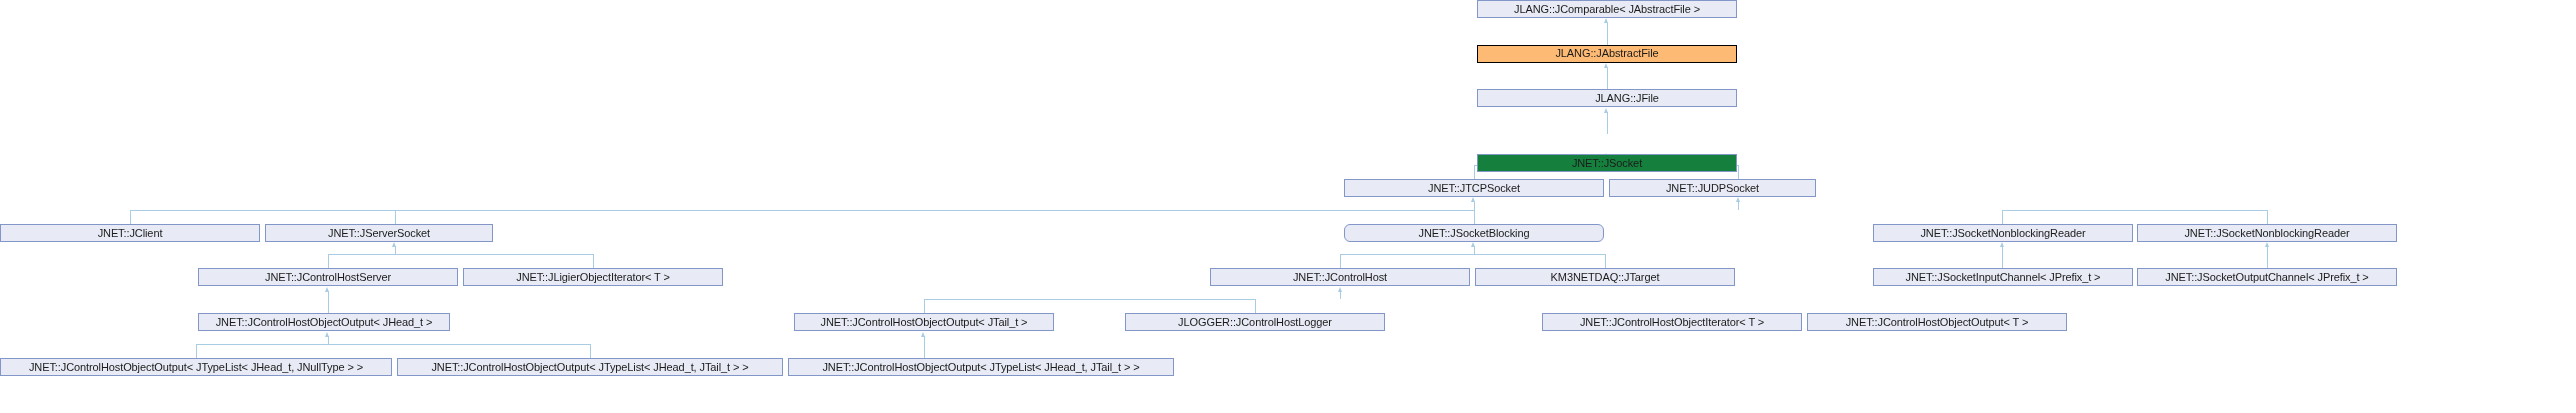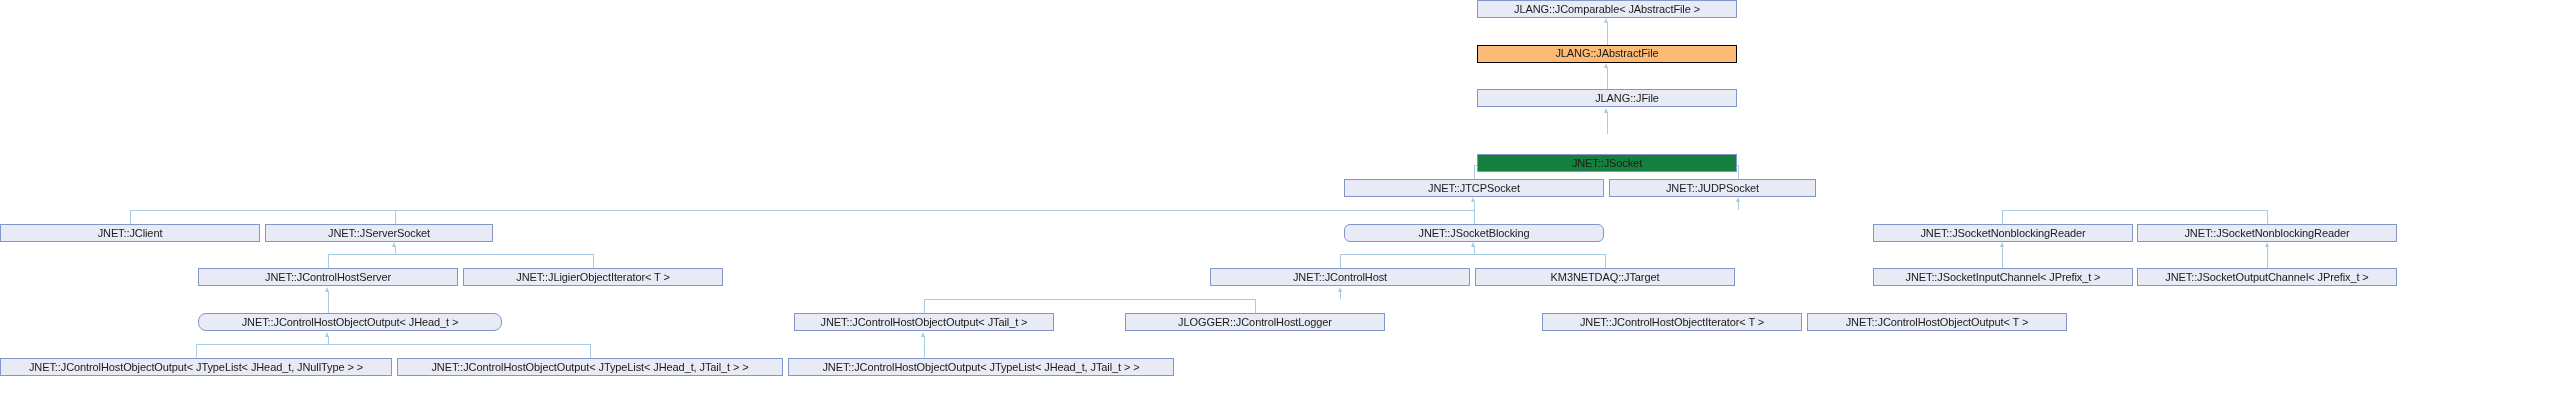--- a/index.html
+++ b/index.html
@@ -99,21 +99,21 @@
     <div class="node" style="left: 265px; top: 224px; width: 228px; height: 17.5px; background: rgb(232, 235, 246); border-color: rgb(130, 150, 200); color: rgb(27, 27, 27);">JNET::JServerSocket</div>
     <div class="node" style="left: 1344px; top: 224px; width: 260px; height: 17.5px; background: rgb(232, 235, 246); border-color: rgb(130, 150, 200); color: rgb(27, 27, 27); border-radius: 6px;">JNET::JSocketBlocking</div>
     <div class="node" style="left: 1873px; top: 224px; width: 260px; height: 17.5px; background: rgb(232, 235, 246); border-color: rgb(130, 150, 200); color: rgb(27, 27, 27);">JNET::JSocketNonblockingReader</div>
     <div class="node" style="left: 2137px; top: 224px; width: 260px; height: 17.5px; background: rgb(232, 235, 246); border-color: rgb(130, 150, 200); color: rgb(27, 27, 27);">JNET::JSocketNonblockingReader</div>
     <div class="node" style="left: 198px; top: 268px; width: 260px; height: 17.5px; background: rgb(232, 235, 246); border-color: rgb(130, 150, 200); color: rgb(27, 27, 27);">JNET::JControlHostServer</div>
     <div class="node" style="left: 463px; top: 268px; width: 260px; height: 17.5px; background: rgb(232, 235, 246); border-color: rgb(130, 150, 200); color: rgb(27, 27, 27);">JNET::JLigierObjectIterator&lt; T &gt;</div>
     <div class="node" style="left: 1210px; top: 268px; width: 260px; height: 17.5px; background: rgb(232, 235, 246); border-color: rgb(130, 150, 200); color: rgb(27, 27, 27);">JNET::JControlHost</div>
     <div class="node" style="left: 1475px; top: 268px; width: 260px; height: 17.5px; background: rgb(232, 235, 246); border-color: rgb(130, 150, 200); color: rgb(27, 27, 27);">KM3NETDAQ::JTarget</div>
     <div class="node" style="left: 1873px; top: 268px; width: 260px; height: 18px; background: rgb(232, 235, 246); border-color: rgb(130, 150, 200); color: rgb(27, 27, 27);">JNET::JSocketInputChannel&lt; JPrefix_t &gt;</div>
     <div class="node" style="left: 2137px; top: 268px; width: 260px; height: 17.5px; background: rgb(232, 235, 246); border-color: rgb(130, 150, 200); color: rgb(27, 27, 27);">JNET::JSocketOutputChannel&lt; JPrefix_t &gt;</div>
-    <div class="node" style="left: 198px; top: 313px; width: 304px; height: 17.5px; background: rgb(232, 235, 246); border-color: rgb(130, 150, 200); color: rgb(27, 27, 27); border-radius: 8px;">JNET::JControlHostObjectOutput&lt; JHead_t &gt;</div>
+    <div class="node" style="left: 198px; top: 313px; width: 252px; height: 17.5px; background: rgb(232, 235, 246); border-color: rgb(130, 150, 200); color: rgb(27, 27, 27);">JNET::JControlHostObjectOutput&lt; JHead_t &gt;</div>
     <div class="node" style="left: 794px; top: 313px; width: 260px; height: 17.5px; background: rgb(232, 235, 246); border-color: rgb(130, 150, 200); color: rgb(27, 27, 27);">JNET::JControlHostObjectOutput&lt; JTail_t &gt;</div>
     <div class="node" style="left: 1125px; top: 313px; width: 260px; height: 17.5px; background: rgb(232, 235, 246); border-color: rgb(130, 150, 200); color: rgb(27, 27, 27);">JLOGGER::JControlHostLogger</div>
     <div class="node" style="left: 1542px; top: 313px; width: 260px; height: 17.5px; background: rgb(232, 235, 246); border-color: rgb(130, 150, 200); color: rgb(27, 27, 27);">JNET::JControlHostObjectIterator&lt; T &gt;</div>
     <div class="node" style="left: 0px; top: 358px; width: 392px; height: 17.5px; background: rgb(232, 235, 246); border-color: rgb(130, 150, 200); color: rgb(27, 27, 27);">JNET::JControlHostObjectOutput&lt; JTypeList&lt; JHead_t, JNullType &gt; &gt;</div>
     <div class="node" style="left: 1807px; top: 313px; width: 260px; height: 17.5px; background: rgb(232, 235, 246); border-color: rgb(130, 150, 200); color: rgb(27, 27, 27);">JNET::JControlHostObjectOutput&lt; T &gt;</div>
     <div class="node" style="left: 397px; top: 358px; width: 386px; height: 17.5px; background: rgb(232, 235, 246); border-color: rgb(130, 150, 200); color: rgb(27, 27, 27);">JNET::JControlHostObjectOutput&lt; JTypeList&lt; JHead_t, JTail_t &gt; &gt;</div>
     <div class="node" style="left: 788px; top: 358px; width: 386px; height: 17.5px; background: rgb(232, 235, 246); border-color: rgb(130, 150, 200); color: rgb(27, 27, 27);">JNET::JControlHostObjectOutput&lt; JTypeList&lt; JHead_t, JTail_t &gt; &gt;</div>
   </div>
 
 

